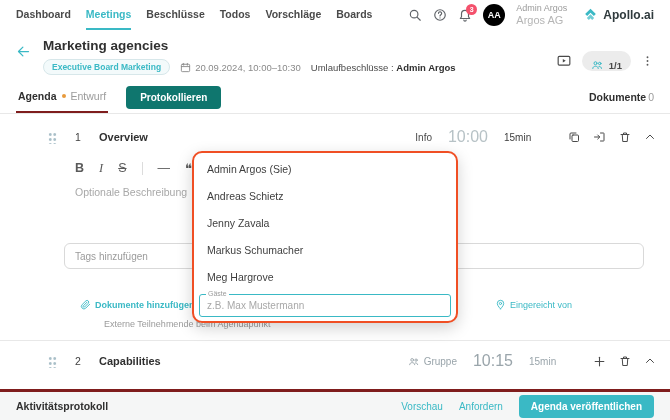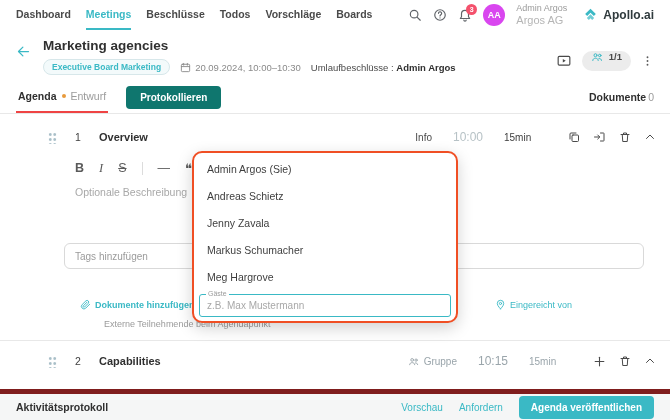--- a/index.html
+++ b/index.html
@@ -12,66 +12,66 @@
   svg { display:block; }
   .ico { stroke:currentColor; fill:none; stroke-width:2; stroke-linecap:round; stroke-linejoin:round; }
 
   
   .topnav { height:30px; display:flex; align-items:stretch; padding:0 16px; gap:15px; }
   .nav-item { font-size:10.5px; color:#4a4a4a; display:flex; align-items:center; cursor:pointer; border-bottom:2px solid transparent; font-weight:700; }
   .nav-item.active { color:#3ab9c5; border-bottom-color:#3ab9c5; }
   .topnav-right { margin-left:auto; display:flex; align-items:center; gap:11px; }
   .tn-icon { color:#5f6368; cursor:pointer; position:relative; }
   .badge { position:absolute; top:-4px; right:-5px; background:#f4516c; color:#fff; font-size:7px; width:11px; height:11px; border-radius:50%; display:flex; align-items:center; justify-content:center; font-weight:700; }
-  .avatar { width:22px; height:22px; border-radius:50%; background:#d946ef; color:#fff; font-size:9px; font-weight:700; display:flex; align-items:center; justify-content:center; cursor:pointer; }
+  .avatar { width:22px; height:22px; border-radius:50%; background:#000000; color:#fff; font-size:9px; font-weight:700; display:flex; align-items:center; justify-content:center; cursor:pointer; }
   .user-meta { line-height:1.2; }
   .user-name { font-size:9px; color:#9b9b9b; }
   .user-org { font-size:11px; color:#b5b5b5; }
   .brand { display:flex; align-items:center; gap:4px; margin-left:4px; cursor:pointer; }
   .brand-text { font-size:12px; font-weight:800; color:#2f3a3d; }
 
   
   .page-header { display:flex; padding:8px 16px 6px; }
   .back-btn { color:#3ab9c5; margin-top:6px; cursor:pointer; }
   .title-block { margin-left:12px; }
   .page-title { font-size:13.5px; font-weight:700; color:#303030; }
   .meta-row { display:flex; align-items:center; gap:10px; margin-top:6px;justify-content:center; }
   .board-badge { border:1px solid #d7e7ea; background:#f3fafb; color:#3ab9c5; font-size:8.5px; padding:2px 8px; border-radius:9px; font-weight:700; }
   .datetime { display:flex; align-items:center; gap:4px; color:#8a8a8a; font-size:9.5px; }
   .protocol { font-size:9.5px; color:#4a4a4a; }
   .protocol b { color:#303030; }
   .header-right { margin-left:auto; display:flex; align-items:center; gap:10px; margin-top:8px; }
   .present-icon { color:#4a4a4a; cursor:pointer; }
-  .attendance-pill { background:#ececec; border-radius:11px; height:20px; display:flex; align-items:flex-start; gap:5px; padding:0 9px; cursor:pointer; }
+  .attendance-pill { background:#ececec; border-radius:11px; height:20px; display:flex; align-items:flex-end; gap:5px; padding:0 9px; cursor:pointer; }
   .attendance-pill .ppl { color:#3ab9c5; }
   .attendance-count { font-size:9.5px; color:#4a4a4a; font-weight:700; }
   .kebab { color:#5a5a5a; cursor:pointer; }
 
   
   .tabs-row { display:flex; align-items:center; padding:0 16px; border-bottom:1px solid #e8e8e8; height:33px; }
-  .tab-agenda { align-self:stretch; display:flex; align-items:center; gap:5px; border-bottom:2px solid #ef4444; font-size:10.5px; cursor:pointer; padding:0 2px; }
+  .tab-agenda { align-self:stretch; display:flex; align-items:center; gap:5px; border-bottom:2px solid #7f1d1d; font-size:10.5px; cursor:pointer; padding:0 2px; }
   .tab-agenda .lbl { font-weight:700; color:#303030; }
   .status-dot { width:4px; height:4px; border-radius:50%; background:#e89a3c; }
   .tab-agenda .status { color:#9b9b9b; }
   .protokollieren-btn { margin-left:18px; background:#0f766e; color:#fff; border:none; font-size:10px; font-weight:700; padding:6px 14px; border-radius:4px; cursor:pointer; font-family:inherit; }
   .docs-count { margin-left:auto; font-size:10.5px; cursor:pointer; }
   .docs-count .lbl { font-weight:700; color:#303030; }
   .docs-count .cnt { color:#9b9b9b; margin-left:2px; }
 
   
   .agenda-row { display:flex; align-items:center; height:30px; padding:0 14px 0 48px; }
   .row1 { margin-top:8px; }
   .drag-handle { width:9px; height:13px; margin-right:18px; cursor:grab;
     background-image:radial-gradient(circle, #a9bfc8 1.3px, transparent 1.4px);
     background-size:4.5px 5px; background-position:0 1px; }
   .row-num { width:24px; font-size:10.5px; color:#3e3e3e; }
   .row-title { font-size:11px; font-weight:700; color:#303030; cursor:text; }
   .row-right { margin-left:auto; display:flex; align-items:center; }
   .row-type { font-size:10px; color:#4a4a4a; display:flex; align-items:center; gap:4px; cursor:pointer; }
-  .row-start { font-size:12px; width:72px; text-align:center; cursor:pointer; }
+  .row-start { font-size:16px; width:72px; text-align:center; cursor:pointer; }
   .row1 .row-start { color:#b7c2c6; }
   .row-dur { font-size:10px; width:56px; text-align:left; cursor:pointer; }
   .row-icons { display:flex; align-items:center; gap:13px; margin-left:8px; color:#4a4a4a; }
   .row-icons > span { cursor:pointer; }
   .row2 .row-type, .row2 .row-start, .row2 .row-dur { color:#9aa5ab; }
 
   
   .editor { padding-left:75px; }
   .editor-toolbar { display:flex; align-items:center; gap:15px; margin-top:7px; color:#5a5a5a; height:18px; }
   .tb-btn { font-size:12.5px; cursor:pointer; line-height:1; }
@@ -98,21 +98,21 @@
   
   .dropdown { position:absolute; left:192px; top:151px; width:266px; background:#fff;
     border:2px solid #f04f24; border-radius:10px; box-shadow:0 5px 16px rgba(0,0,0,.18); z-index:10; padding:3px 2px 4px; }
   .dd-item { height:27px; line-height:27px; padding-left:11px; font-size:10.5px; color:#3e3e3e; cursor:pointer; }
   .dd-input-wrap { position:relative; margin:3px 3px 0; }
   .dd-float-label { position:absolute; top:-4px; left:7px; font-size:7px; color:#9b9b9b; background:#fff; padding:0 2px; line-height:1; }
   .dd-input { width:100%; height:23px; border:1.5px solid #3ab9c5; border-radius:3px; padding:0 7px; font-size:10px; font-family:inherit; outline:none; color:#3e3e3e; }
   .dd-input::placeholder { color:#a8a8a8; }
 
   
-  .footer { position:absolute; left:0; bottom:0; width:100%; height:31px; background:#f5f6f6; border-top:5px solid #7f1d1d; display:flex; align-items:center; padding:0 16px; }
+  .footer { position:absolute; left:0; bottom:0; width:100%; height:31px; background:#f5f6f6; border-top:3px solid #7f1d1d; display:flex; align-items:center; padding:0 16px; }
   .footer-left { font-size:10.5px; font-weight:700; color:#303030; cursor:pointer; }
   .footer-right { margin-left:auto; display:flex; align-items:center; gap:16px; }
   .footer-link { color:#3ab9c5; font-size:10px; cursor:pointer; }
   .publish-btn { background:#3ab9c5; color:#fff; border:none; border-radius:4px; font-size:10px; font-weight:700; padding:6px 12px; cursor:pointer; font-family:inherit; }
 </style>
 </head>
 <body>
 
 <div class="topnav">
   <span class="nav-item">Dashboard</span>

